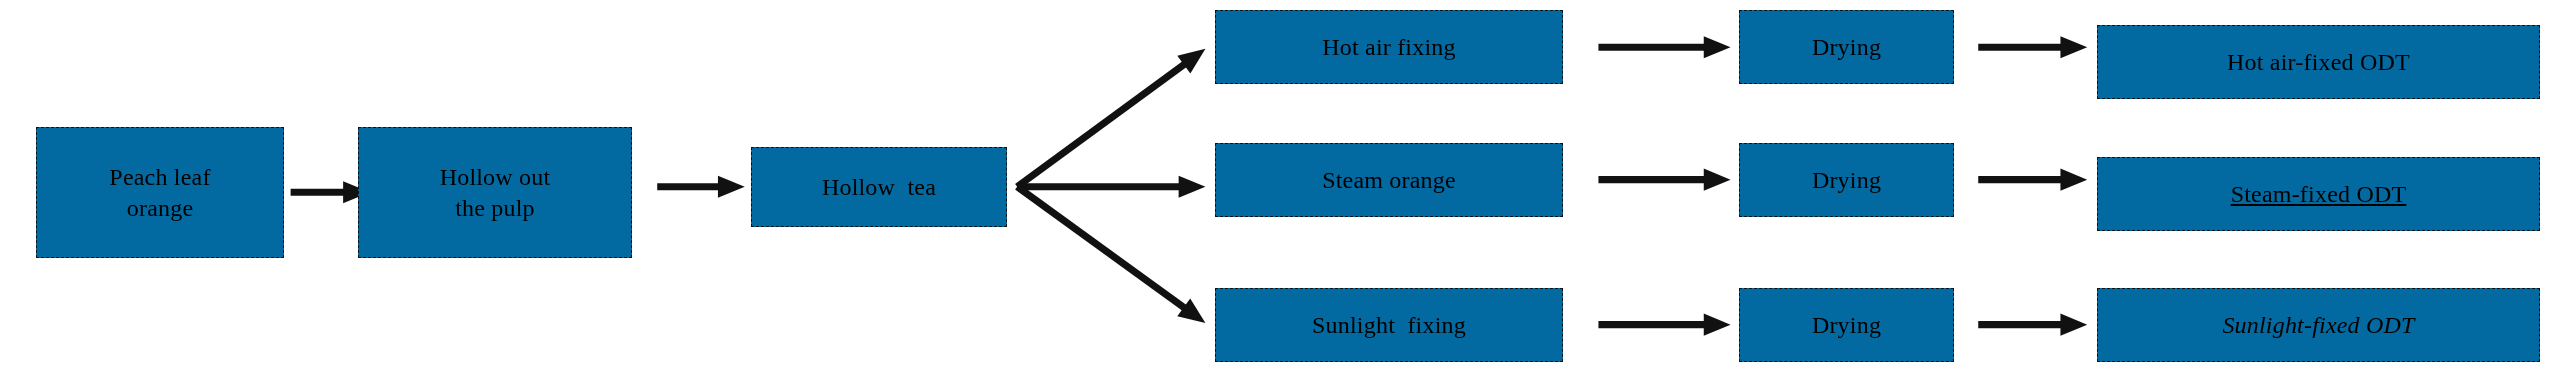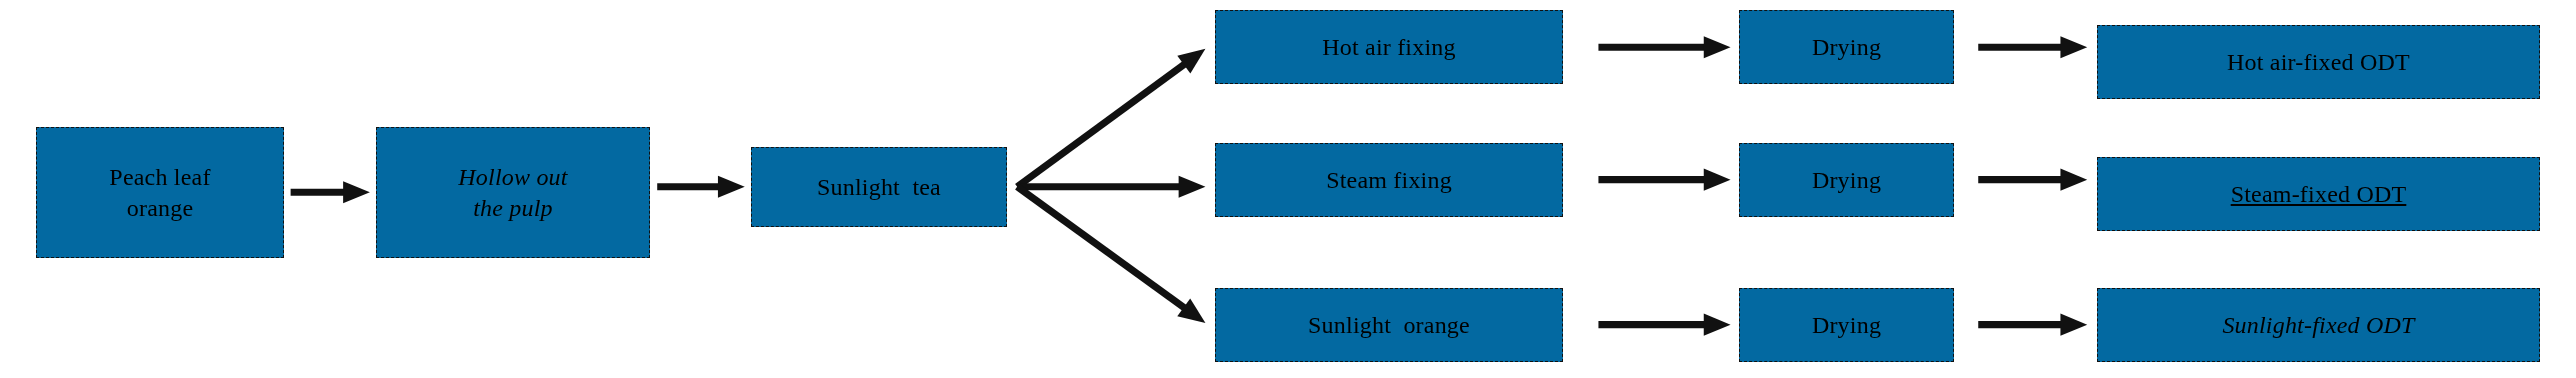--- a/index.html
+++ b/index.html
@@ -90,26 +90,26 @@
         <polygon points="2649.538461538462,228 2615.538461538462,242 2615.538461538462,214" fill="#111111"></polygon>
       </g>
       <g>
         <line x1="2511.1923076923076" y1="412" x2="2621.538461538462" y2="412" stroke="#111111" stroke-width="9" stroke-linecap="butt"></line>
         <polygon points="2649.538461538462,412 2615.538461538462,426 2615.538461538462,398" fill="#111111"></polygon>
       </g>
     </svg>
   <div id="node-layer">
       <div class="node" style="left: 36px; top: 127px; width: 248px; height: 131px; border-color: rgb(17, 17, 17); color: rgb(0, 0, 0); justify-content: center;"><span class="label">Peach leaf
 orange</span></div>
-      <div class="node" style="left: 376px; top: 127px; width: 274px; height: 131px; border-color: rgb(17, 17, 17); color: rgb(0, 0, 0); font-style: italic;"><span class="label">Hollow out
+      <div class="node" style="left: 358px; top: 127px; width: 274px; height: 131px; border-color: rgb(17, 17, 17); color: rgb(0, 0, 0);"><span class="label">Hollow out
 the pulp</span></div>
-      <div class="node" style="left: 751px; top: 147px; width: 256px; height: 80px; border-color: rgb(17, 17, 17); color: rgb(0, 0, 0);"><span class="label">Sunlight  tea</span></div>
+      <div class="node" style="left: 751px; top: 147px; width: 256px; height: 80px; border-color: rgb(17, 17, 17); color: rgb(0, 0, 0);"><span class="label">Hollow  tea</span></div>
       <div class="node" style="left: 1215px; top: 10.2px; width: 348px; height: 74px; border-color: rgb(17, 17, 17); color: rgb(0, 0, 0);"><span class="label">Hot air fixing</span></div>
-      <div class="node" style="left: 1215px; top: 143px; width: 348px; height: 74px; border-color: rgb(17, 17, 17); color: rgb(0, 0, 0);"><span class="label">Steam fixing</span></div>
-      <div class="node" style="left: 1215px; top: 288px; width: 348px; height: 74px; border-color: rgb(17, 17, 17); color: rgb(0, 0, 0);"><span class="label">Sunlight  orange</span></div>
+      <div class="node" style="left: 1215px; top: 143px; width: 348px; height: 74px; border-color: rgb(17, 17, 17); color: rgb(0, 0, 0);"><span class="label">Steam orange</span></div>
+      <div class="node" style="left: 1215px; top: 288px; width: 348px; height: 74px; border-color: rgb(17, 17, 17); color: rgb(0, 0, 0);"><span class="label">Sunlight  fixing</span></div>
       <div class="node" style="left: 1739px; top: 10.2px; width: 215px; height: 74px; border-color: rgb(17, 17, 17); color: rgb(0, 0, 0);"><span class="label">Drying</span></div>
       <div class="node" style="left: 1739px; top: 143px; width: 215px; height: 74px; border-color: rgb(17, 17, 17); color: rgb(0, 0, 0);"><span class="label">Drying</span></div>
       <div class="node" style="left: 1739px; top: 288px; width: 215px; height: 74px; border-color: rgb(17, 17, 17); color: rgb(0, 0, 0);"><span class="label">Drying</span></div>
       <div class="node" style="left: 2097px; top: 25px; width: 443px; height: 74px; border-color: rgb(17, 17, 17); color: rgb(0, 0, 0);"><span class="label">Hot air-fixed ODT</span></div>
       <div class="node" style="left: 2097px; top: 157px; width: 443px; height: 74px; border-color: rgb(17, 17, 17); color: rgb(0, 0, 0); text-decoration: underline;"><span class="label">Steam-fixed ODT</span></div>
       <div class="node" style="left: 2097px; top: 288px; width: 443px; height: 74px; border-color: rgb(17, 17, 17); color: rgb(0, 0, 0); font-style: italic;"><span class="label">Sunlight-fixed ODT</span></div>
     </div>
 </div>
 
 

